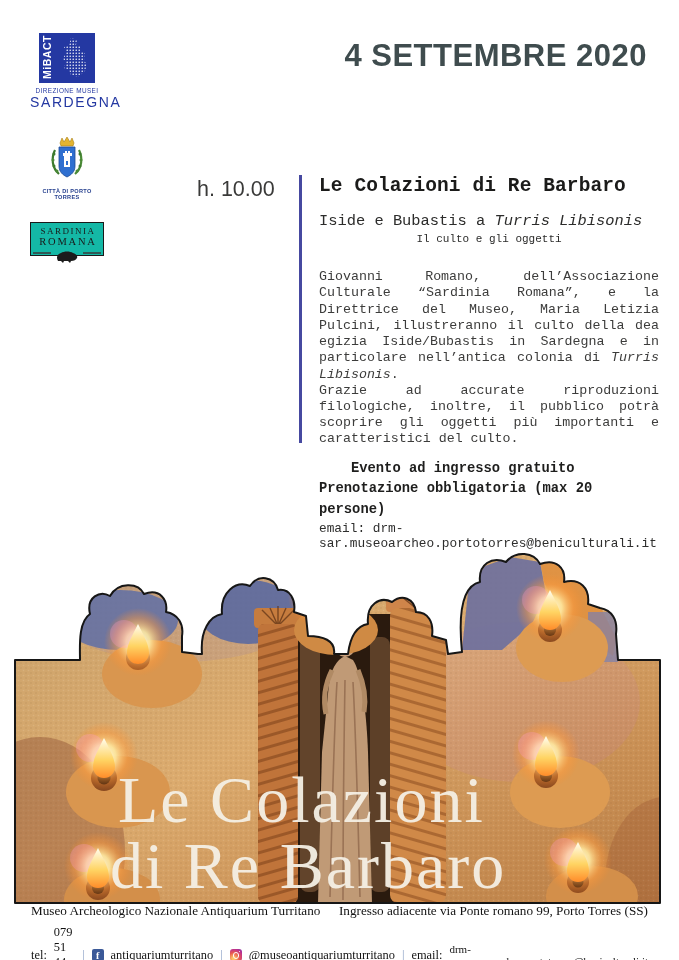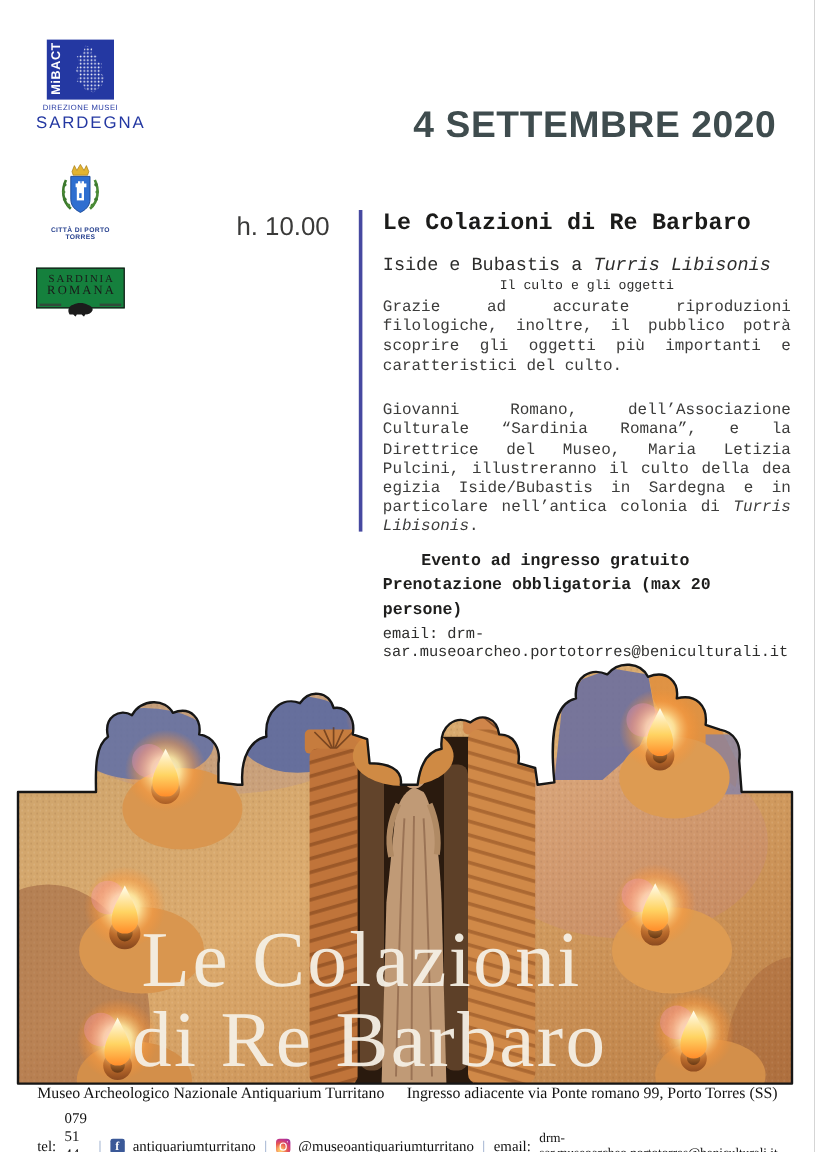--- a/index.html
+++ b/index.html
@@ -12,31 +12,31 @@
   .mibact-box{position:relative;width:56px;height:50px;background:#2438a2;margin:0 auto;}
   .mibact-vert{position:absolute;left:-14px;top:18px;transform:rotate(-90deg);
                color:#fff;font-size:10.5px;font-weight:bold;letter-spacing:.5px;}
   .mibact-map{position:absolute;right:4px;top:4px;}
   .mibact-cap1{margin-top:4px;font-size:6.4px;color:#2438a2;letter-spacing:.4px;}
   .mibact-cap2{font-size:14px;font-weight:normal;color:#2438a2;letter-spacing:1.6px;}
   .stemma{margin-top:26px;width:74px;text-align:center;}
   .stemma-cap{margin-top:2px;font-size:5.6px;font-weight:bold;color:#27418f;letter-spacing:.3px;}
   .sr{margin-top:22px;width:74px;position:relative;}
   .sr-box{border:1.6px solid #1a1a1a;padding:3px 2px 8px 4px;text-align:center;
-          font-family:"Liberation Serif",serif;color:#1a1a1a;background:#15803d;}
+          font-family:"Liberation Serif",serif;color:#1a1a1a;background:#14b8a6;}
   .sr-box .l1{font-size:9px;letter-spacing:1.5px;}
   .sr-box .l2{font-size:10.5px;letter-spacing:1.8px;}
   .sr-boar{position:absolute;left:50%;transform:translateX(-50%);bottom:-7px;}
   .sr-flourish{position:absolute;bottom:2px;width:100%;left:0;display:flex;justify-content:space-between;
                padding:0 3px;box-sizing:border-box;}
   .sr-flourish i{display:block;height:2px;width:18px;background:#3a3a3a;opacity:.75;}
 
   
   .date{position:absolute;top:38px;right:32px;font-size:31px;font-weight:bold;
-        letter-spacing:.5px;color:#3f4c4e;margin-top:48px;}
+        letter-spacing:.5px;color:#3f4c4e;}
 
   
   .schedule{position:absolute;left:197px;top:175px;display:flex;}
   .time{width:86px;font-size:21.5px;color:#3a3a39;padding-top:2px;}
   .vline{width:3px;background:#4649a0;margin-left:16px;height:268px;flex:none;}
   .details{margin-left:17px;width:340px;font-family:Liberation Mono, monospace;}
   .details h1{margin:0;font-size:19.5px;font-weight:bold;color:#1b1b1a;letter-spacing:.1px;}
   .subtitle{margin:13px 0 0 0;font-size:15.4px;color:#2c2c2b;line-height:1.45;}
   .subtitle2{margin:0;font-size:11px;color:#2c2c2b;line-height:1.45;text-align:center;}
   .desc{margin:0;font-size:13.3px;line-height:1.22;color:#3c3c3b;text-align:justify;}
@@ -130,22 +130,22 @@
 
   <div class="date">4 SETTEMBRE 2020</div>
 
   <div class="schedule">
     <div class="time">h. 10.00</div>
     <div class="vline"></div>
     <div class="details">
       <h1>Le Colazioni di Re Barbaro</h1>
       <p class="subtitle"><span>Iside e Bubastis a </span><i>Turris Libisonis</i></p>
       <p class="subtitle2">Il culto e gli oggetti</p>
+      <p class="desc first"><span>Giovanni Romano, dell’Associazione Culturale “Sardinia Romana”, e la Direttrice del Museo, Maria Letizia Pulcini, illustreranno il culto della dea egizia Iside/Bubastis in Sardegna e in particolare nell’antica colonia di </span><i>Turris Libisonis</i><span>.</span></p>
       <p class="desc">Grazie ad accurate riproduzioni filologiche, inoltre, il pubblico potrà scoprire gli oggetti più importanti e caratteristici del culto.</p>
-      <p class="desc first"><span>Giovanni Romano, dell’Associazione Culturale “Sardinia Romana”, e la Direttrice del Museo, Maria Letizia Pulcini, illustreranno il culto della dea egizia Iside/Bubastis in Sardegna e in particolare nell’antica colonia di </span><i>Turris Libisonis</i><span>.</span></p>
       <p class="infobold first">Evento ad ingresso gratuito</p>
       <p class="infobold">Prenotazione obbligatoria (max 20 persone)</p>
       <p class="info">email: drm-sar.museoarcheo.portotorres@beniculturali.it</p>
     </div>
   </div>
 
   <div class="hero">
     <svg width="679" height="360" viewBox="0 0 679 360">
       <defs>
         <linearGradient id="bgGrad" x1="0" y1="0" x2="1" y2="1">

